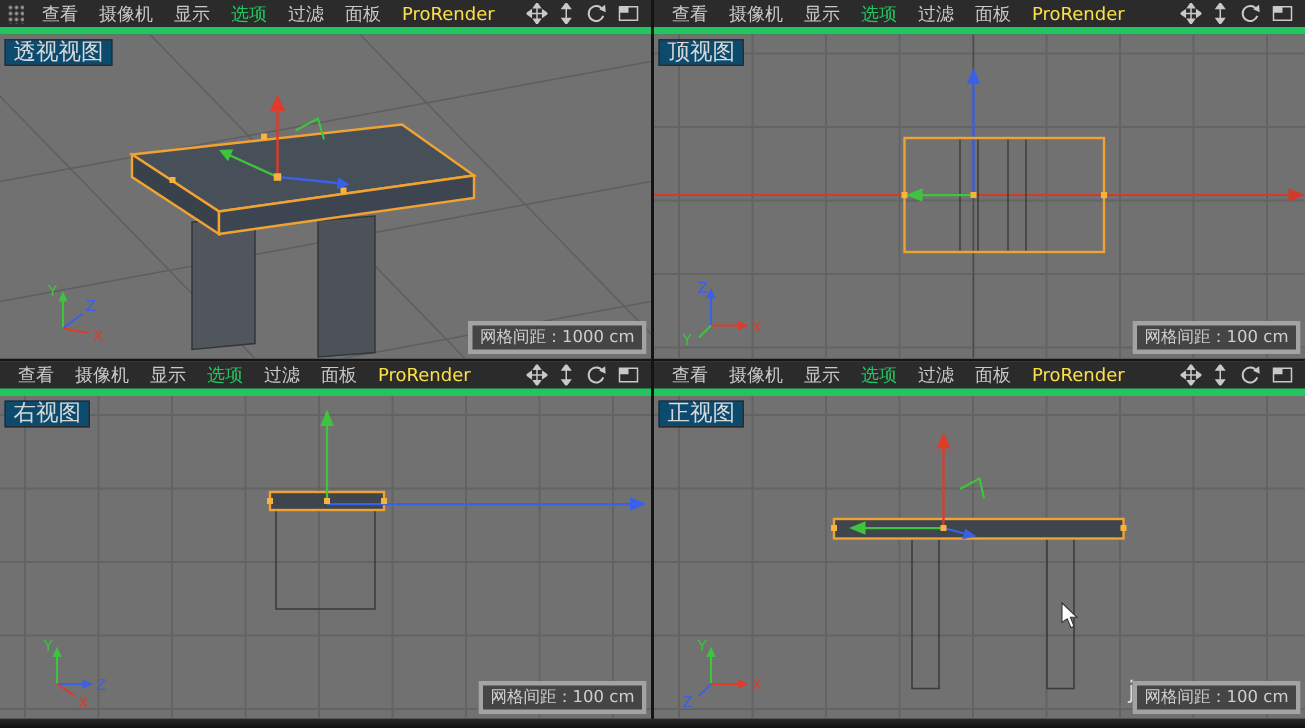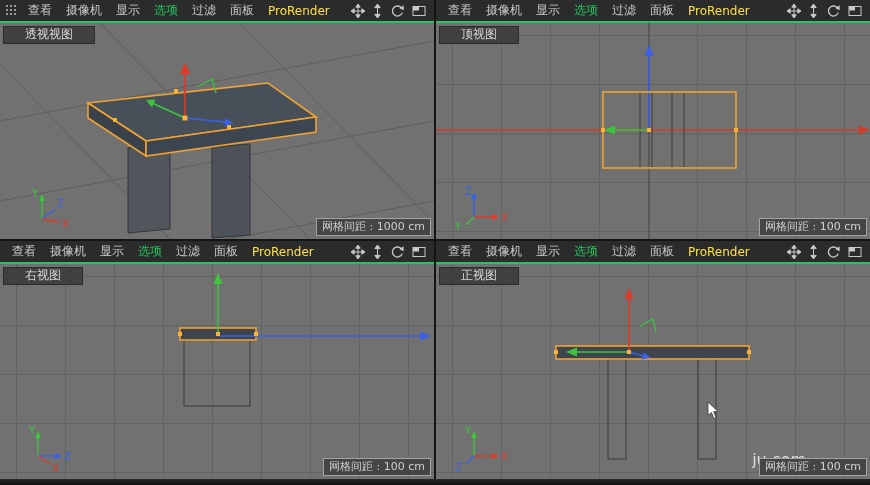--- a/index.html
+++ b/index.html
@@ -1,39 +1,39 @@
 <!DOCTYPE html>
 <html><head>
 <meta charset="utf-8">
 <style>
   *{margin:0;padding:0;box-sizing:border-box}
   html,body{width:870px;height:485px;overflow:hidden;background:#111;
     font-family:"DejaVu Sans","Liberation Sans",sans-serif}
   .window{width:870px;height:485px;background:#141414;display:flex;flex-direction:column}
   .vp-grid{display:grid;grid-template-columns:434px 434px;grid-template-rows:239px 238px;gap:2px;background:#141414}
   .viewport{display:flex;flex-direction:column;background:#717171;min-width:0}
-  .menubar{height:23px;background:#2b2b2b;border-bottom:2px solid #22c55e;display:flex;align-items:center;padding:0 5px;flex:none}
+  .menubar{height:23px;background:#2b2b2b;border-bottom:5px solid #22c55e;display:flex;align-items:center;padding:0 5px;flex:none}
   .menu{display:flex;align-items:center}
   .mi{color:#c9c9c9;font-size:12px;padding:0 7px;white-space:nowrap;cursor:default}
   .mi.active{color:#22c55e}
   .mi.prorender{color:#fde047}
   .mb-spacer{flex:1}
   .vp-icons{display:flex;align-items:center;gap:8px;margin-right:3px}
   .vp-icons svg{display:block}
   .drag-dots{width:11px;height:13px;margin-right:5px;flex:none;
     background-image:radial-gradient(#9a9a9a 1px,transparent 1.2px);background-size:4px 4px}
   .canvas{position:relative;flex:1;background:#717171;overflow:hidden}
   .canvas.ortho{background-image:
       linear-gradient(to right,#636363 1px,transparent 1px),
       linear-gradient(to bottom,#636363 1px,transparent 1px);
     background-size:49px 49px;background-position:16px 12px}
   .scene{position:absolute;inset:0;width:100%;height:100%}
-  .vp-label{position:absolute;top:3px;left:3px;background:#404040;border:1px solid #2c2c2c;
-    color:#d8d8d8;font-size:12px;line-height:13px;padding:1px 21px 2px;white-space:nowrap}
-  .grid-label{position:absolute;bottom:3px;right:3px;background:#454545;border:1px solid #a3a3a3;
+  .vp-label{position:absolute;top:3px;left:3px;background:#0c4a6e;border:1px solid #2c2c2c;
+    color:#d8d8d8;font-size:15px;line-height:13px;padding:1px 5px 2px;white-space:nowrap}
+  .grid-label{position:absolute;bottom:3px;right:3px;background:#454545;border:3px solid #a3a3a3;
     color:#cfcfcf;font-size:11px;line-height:13px;padding:1px 5px 2px;white-space:nowrap}
   .watermark{position:absolute;right:64px;bottom:10px;color:rgba(238,238,238,.85);font-size:16px}
   .bottom-strip{height:6px;background:linear-gradient(#2a2a2a,#101010);flex:none}
   text{font-family:"DejaVu Sans","Liberation Sans",sans-serif}
 </style>
 </head>
 <body>
 
 <div class="window">
   <div class="vp-grid">

